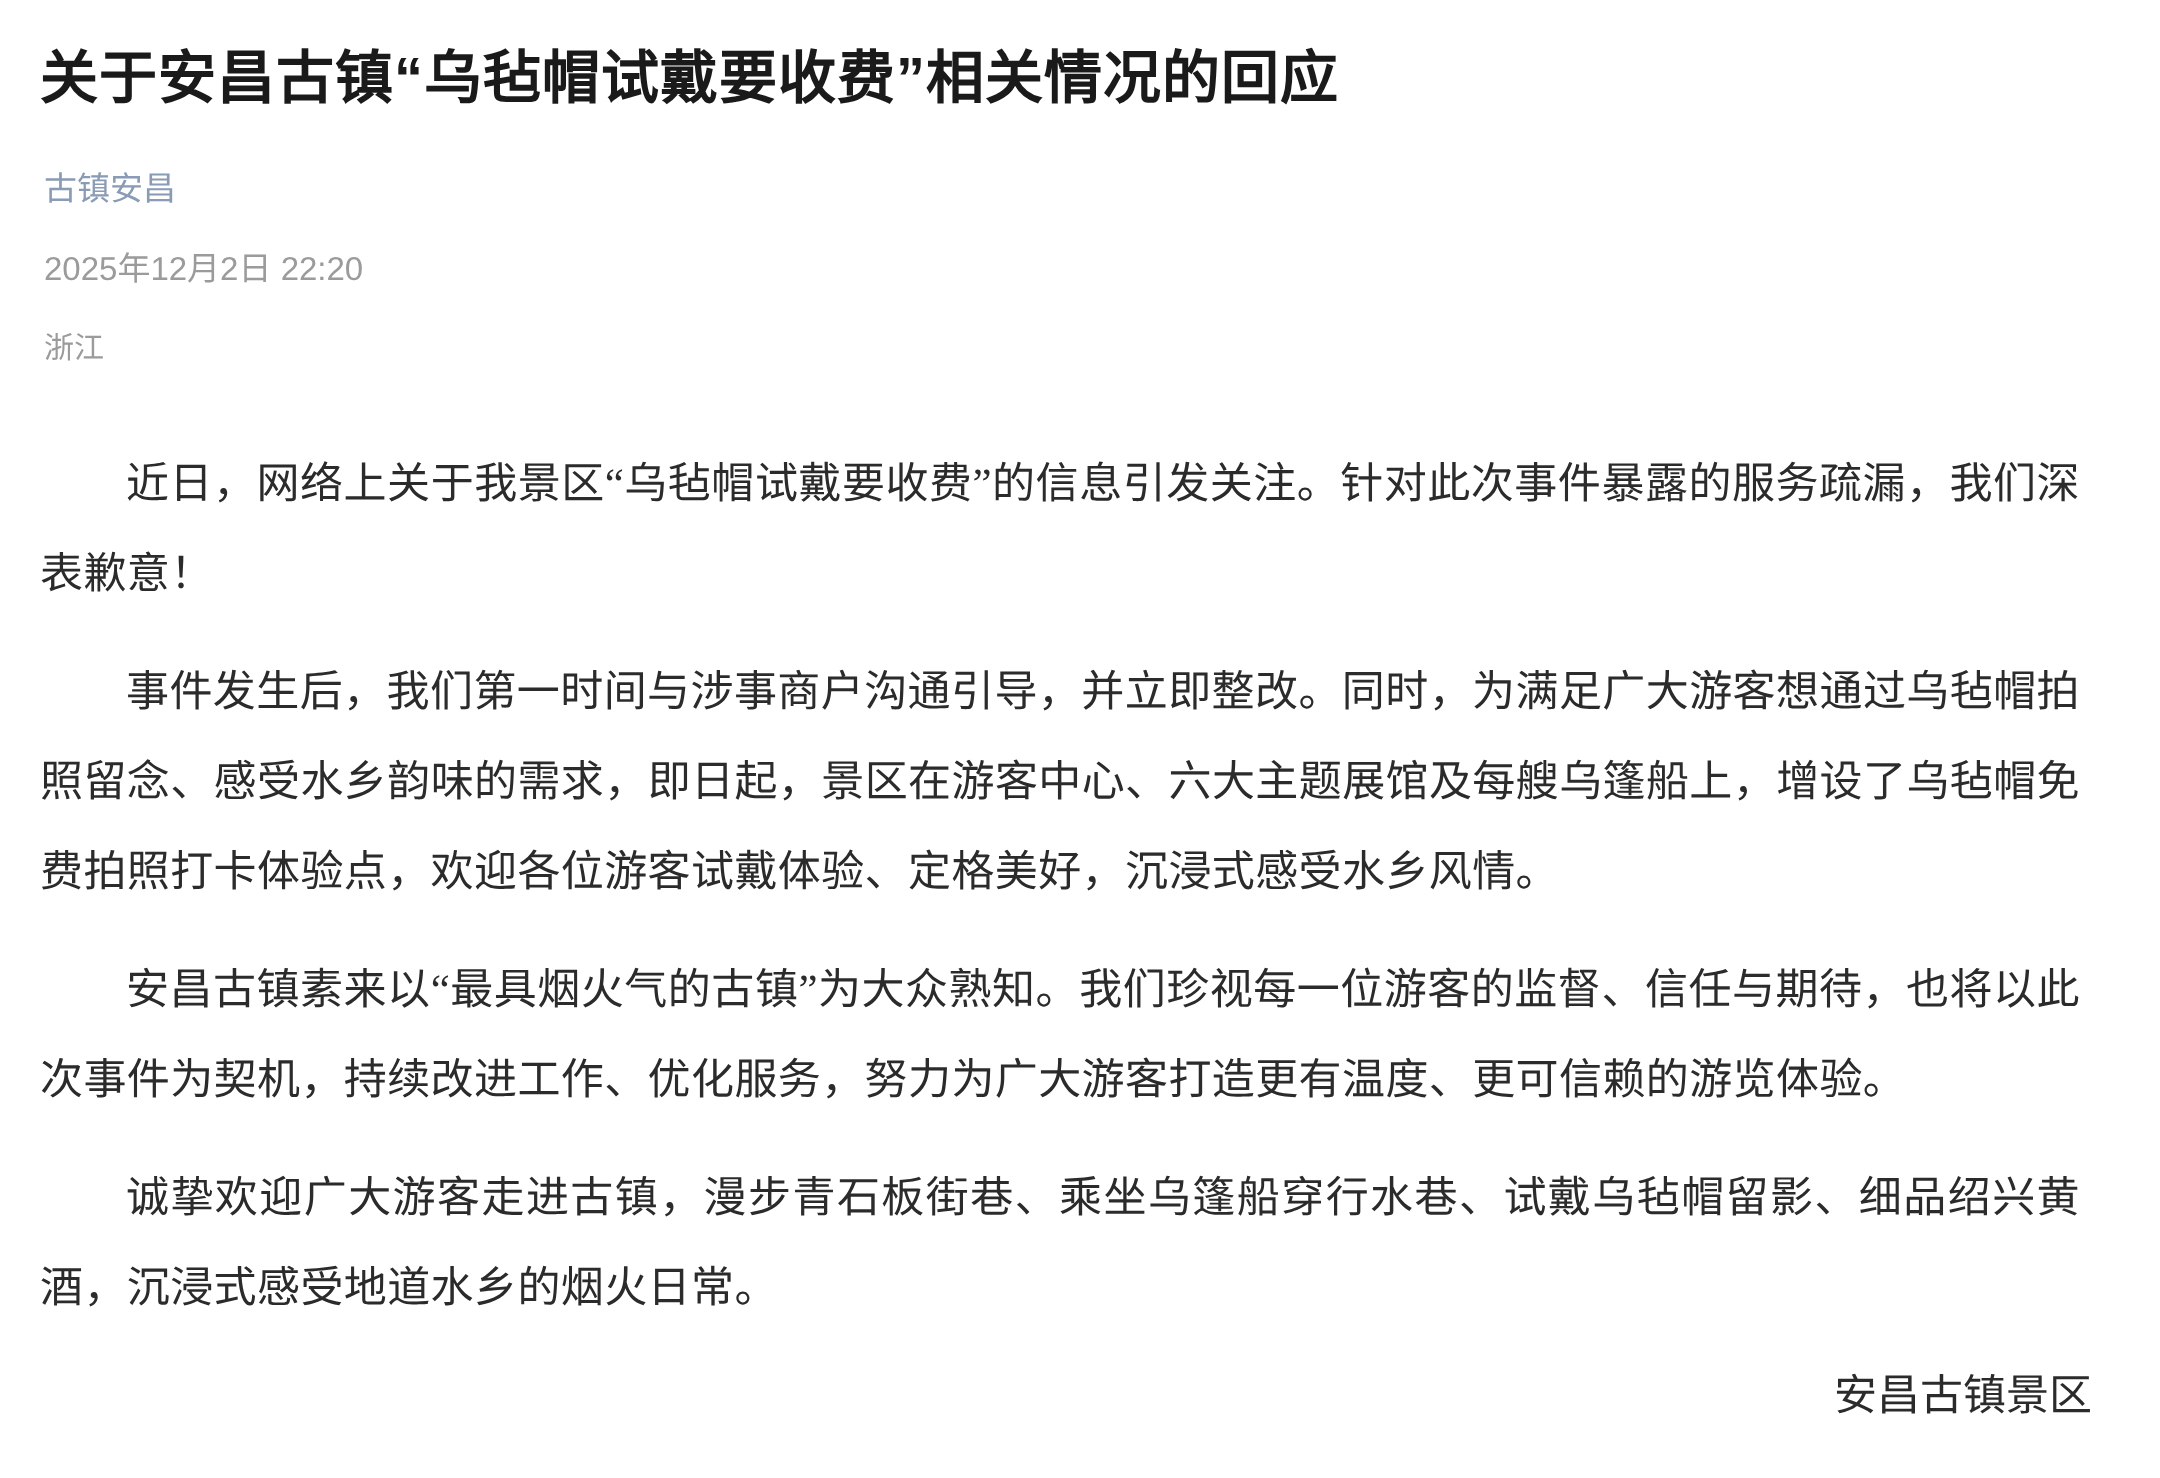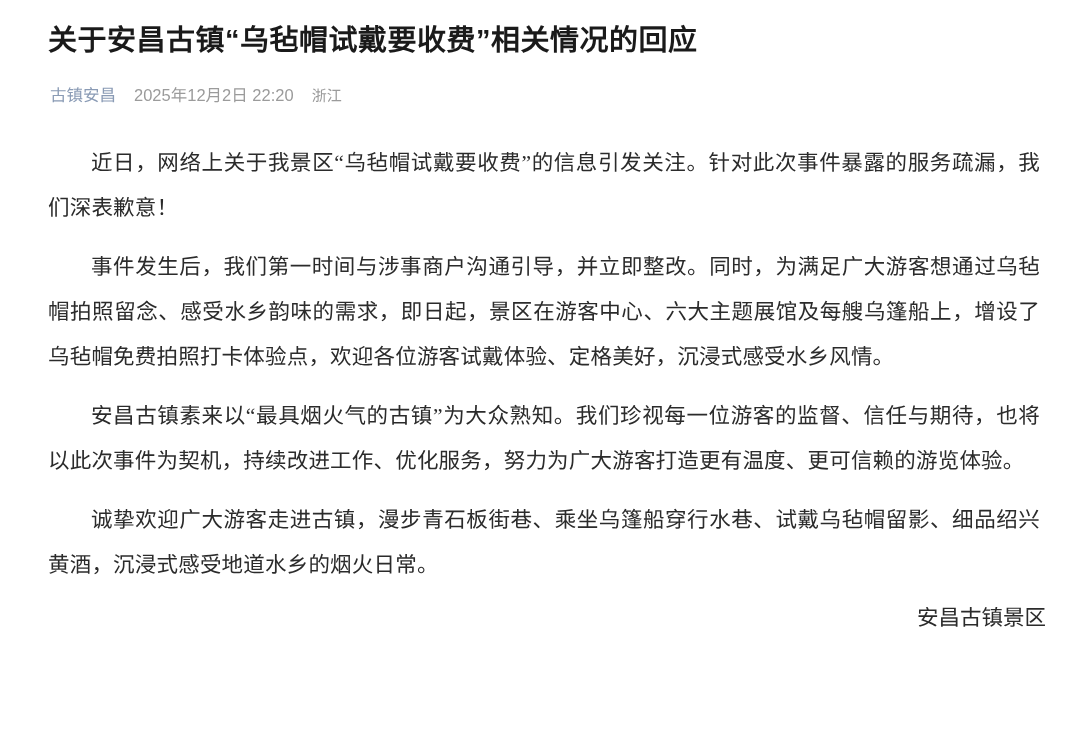--- a/index.html
+++ b/index.html
@@ -13,40 +13,41 @@
     height: 739px;
     overflow: hidden;
     font-family: "Liberation Serif", "DejaVu Serif", serif;
     color: #222222;
   }
   .page {
     position: relative;
     width: 1080px;
     height: 739px;
     box-sizing: border-box;
-    padding: 18px 28px 0 48px;
+    padding: 18px 28px 0 20px;
     background: #ffffff;
   }
   .article-title {
     font-family: "Liberation Sans", "DejaVu Sans", sans-serif;
     font-size: 29px;
     font-weight: bold;
     line-height: 44px;
     letter-spacing: 0.5px;
     color: #1a1a1a;
     margin: 0 0 22px 0;
   }
   .meta-row {
     display: flex;
     align-items: baseline;
     gap: 18px;
     margin: 0 0 34px 2px;
     font-family: "Liberation Sans", "DejaVu Sans", sans-serif;
     font-size: 16px;
     line-height: 22px;
+    flex-direction: column;
   }
   .meta-source {
     color: #8a9bb5;
     font-size: 16.5px;
   }
   .meta-date {
     color: #9b9b9b;
     font-size: 16.5px;
   }
   .meta-region {
@@ -65,21 +66,20 @@
   }
   .signature {
     margin-top: 10px;
     text-align: right;
     font-size: 21.5px;
     line-height: 34px;
     color: #2b2b2b;
     padding-right: 6px;
     white-space: nowrap;
     overflow: hidden;
-    font-family: Liberation Mono, monospace;
   }
 </style>
 </head>
 <body>
 
 <div class="page">
 
   <h1 class="article-title">关于安昌古镇“乌毡帽试戴要收费”相关情况的回应</h1>
 
   <div class="meta-row">

